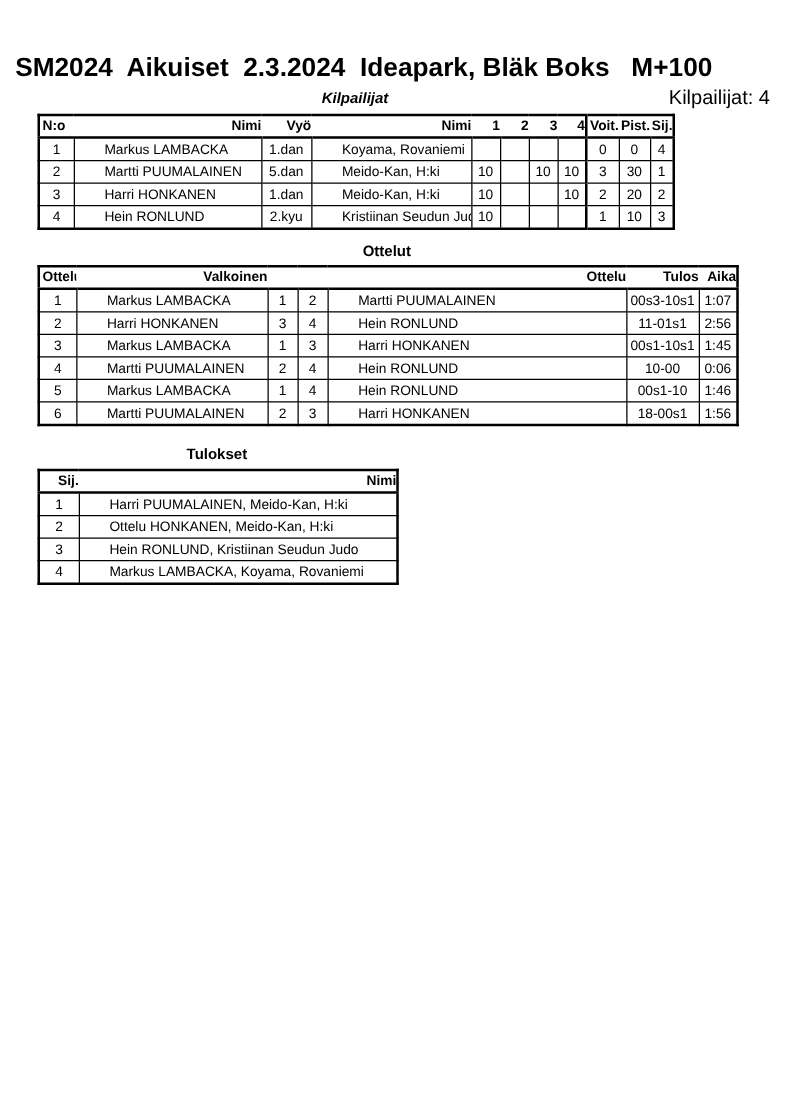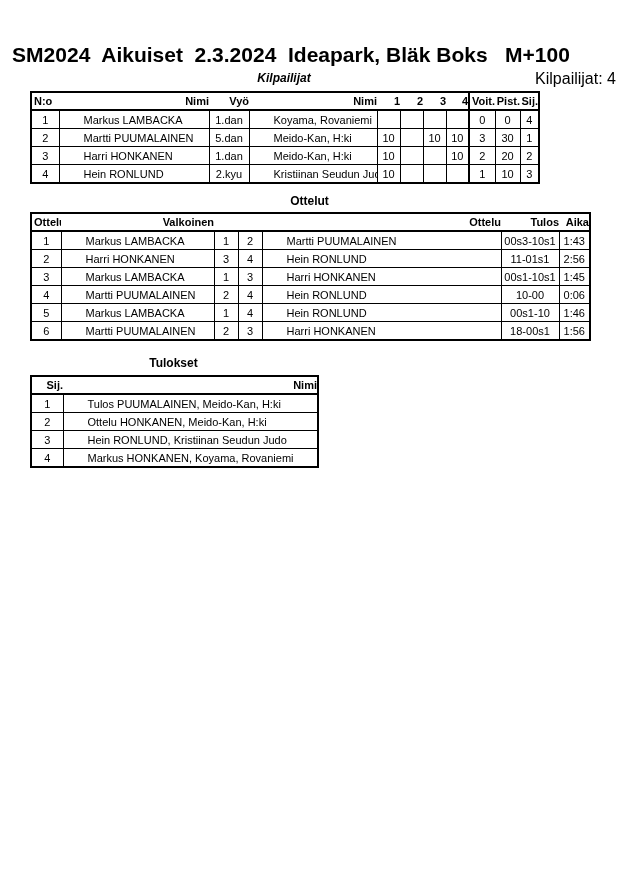--- a/index.html
+++ b/index.html
@@ -157,21 +157,21 @@
     </tr>
   </thead>
   <tbody>
     <tr>
       <td>1</td>
       <td class="name">Markus LAMBACKA</td>
       <td>1</td>
       <td>2</td>
       <td class="name">Martti PUUMALAINEN</td>
       <td>00s3-10s1</td>
-      <td>1:43</td>
+      <td>1:07</td>
     </tr>
     <tr>
       <td>2</td>
       <td class="name">Harri HONKANEN</td>
       <td>3</td>
       <td>4</td>
       <td class="name">Hein RONLUND</td>
       <td>11-01s1</td>
       <td>2:56</td>
     </tr>
@@ -223,28 +223,28 @@
   </colgroup>
   <thead>
     <tr>
       <th>Sij.</th>
       <th>Nimi</th>
     </tr>
   </thead>
   <tbody>
     <tr>
       <td>1</td>
-      <td class="name">Tulos PUUMALAINEN, Meido-Kan, H:ki</td>
+      <td class="name">Harri PUUMALAINEN, Meido-Kan, H:ki</td>
     </tr>
     <tr>
       <td>2</td>
       <td class="name">Ottelu HONKANEN, Meido-Kan, H:ki</td>
     </tr>
     <tr>
       <td>3</td>
       <td class="name">Hein RONLUND, Kristiinan Seudun Judo</td>
     </tr>
     <tr>
       <td>4</td>
-      <td class="name">Markus HONKANEN, Koyama, Rovaniemi</td>
+      <td class="name">Markus LAMBACKA, Koyama, Rovaniemi</td>
     </tr>
   </tbody>
 </table>
 
 </body></html>

